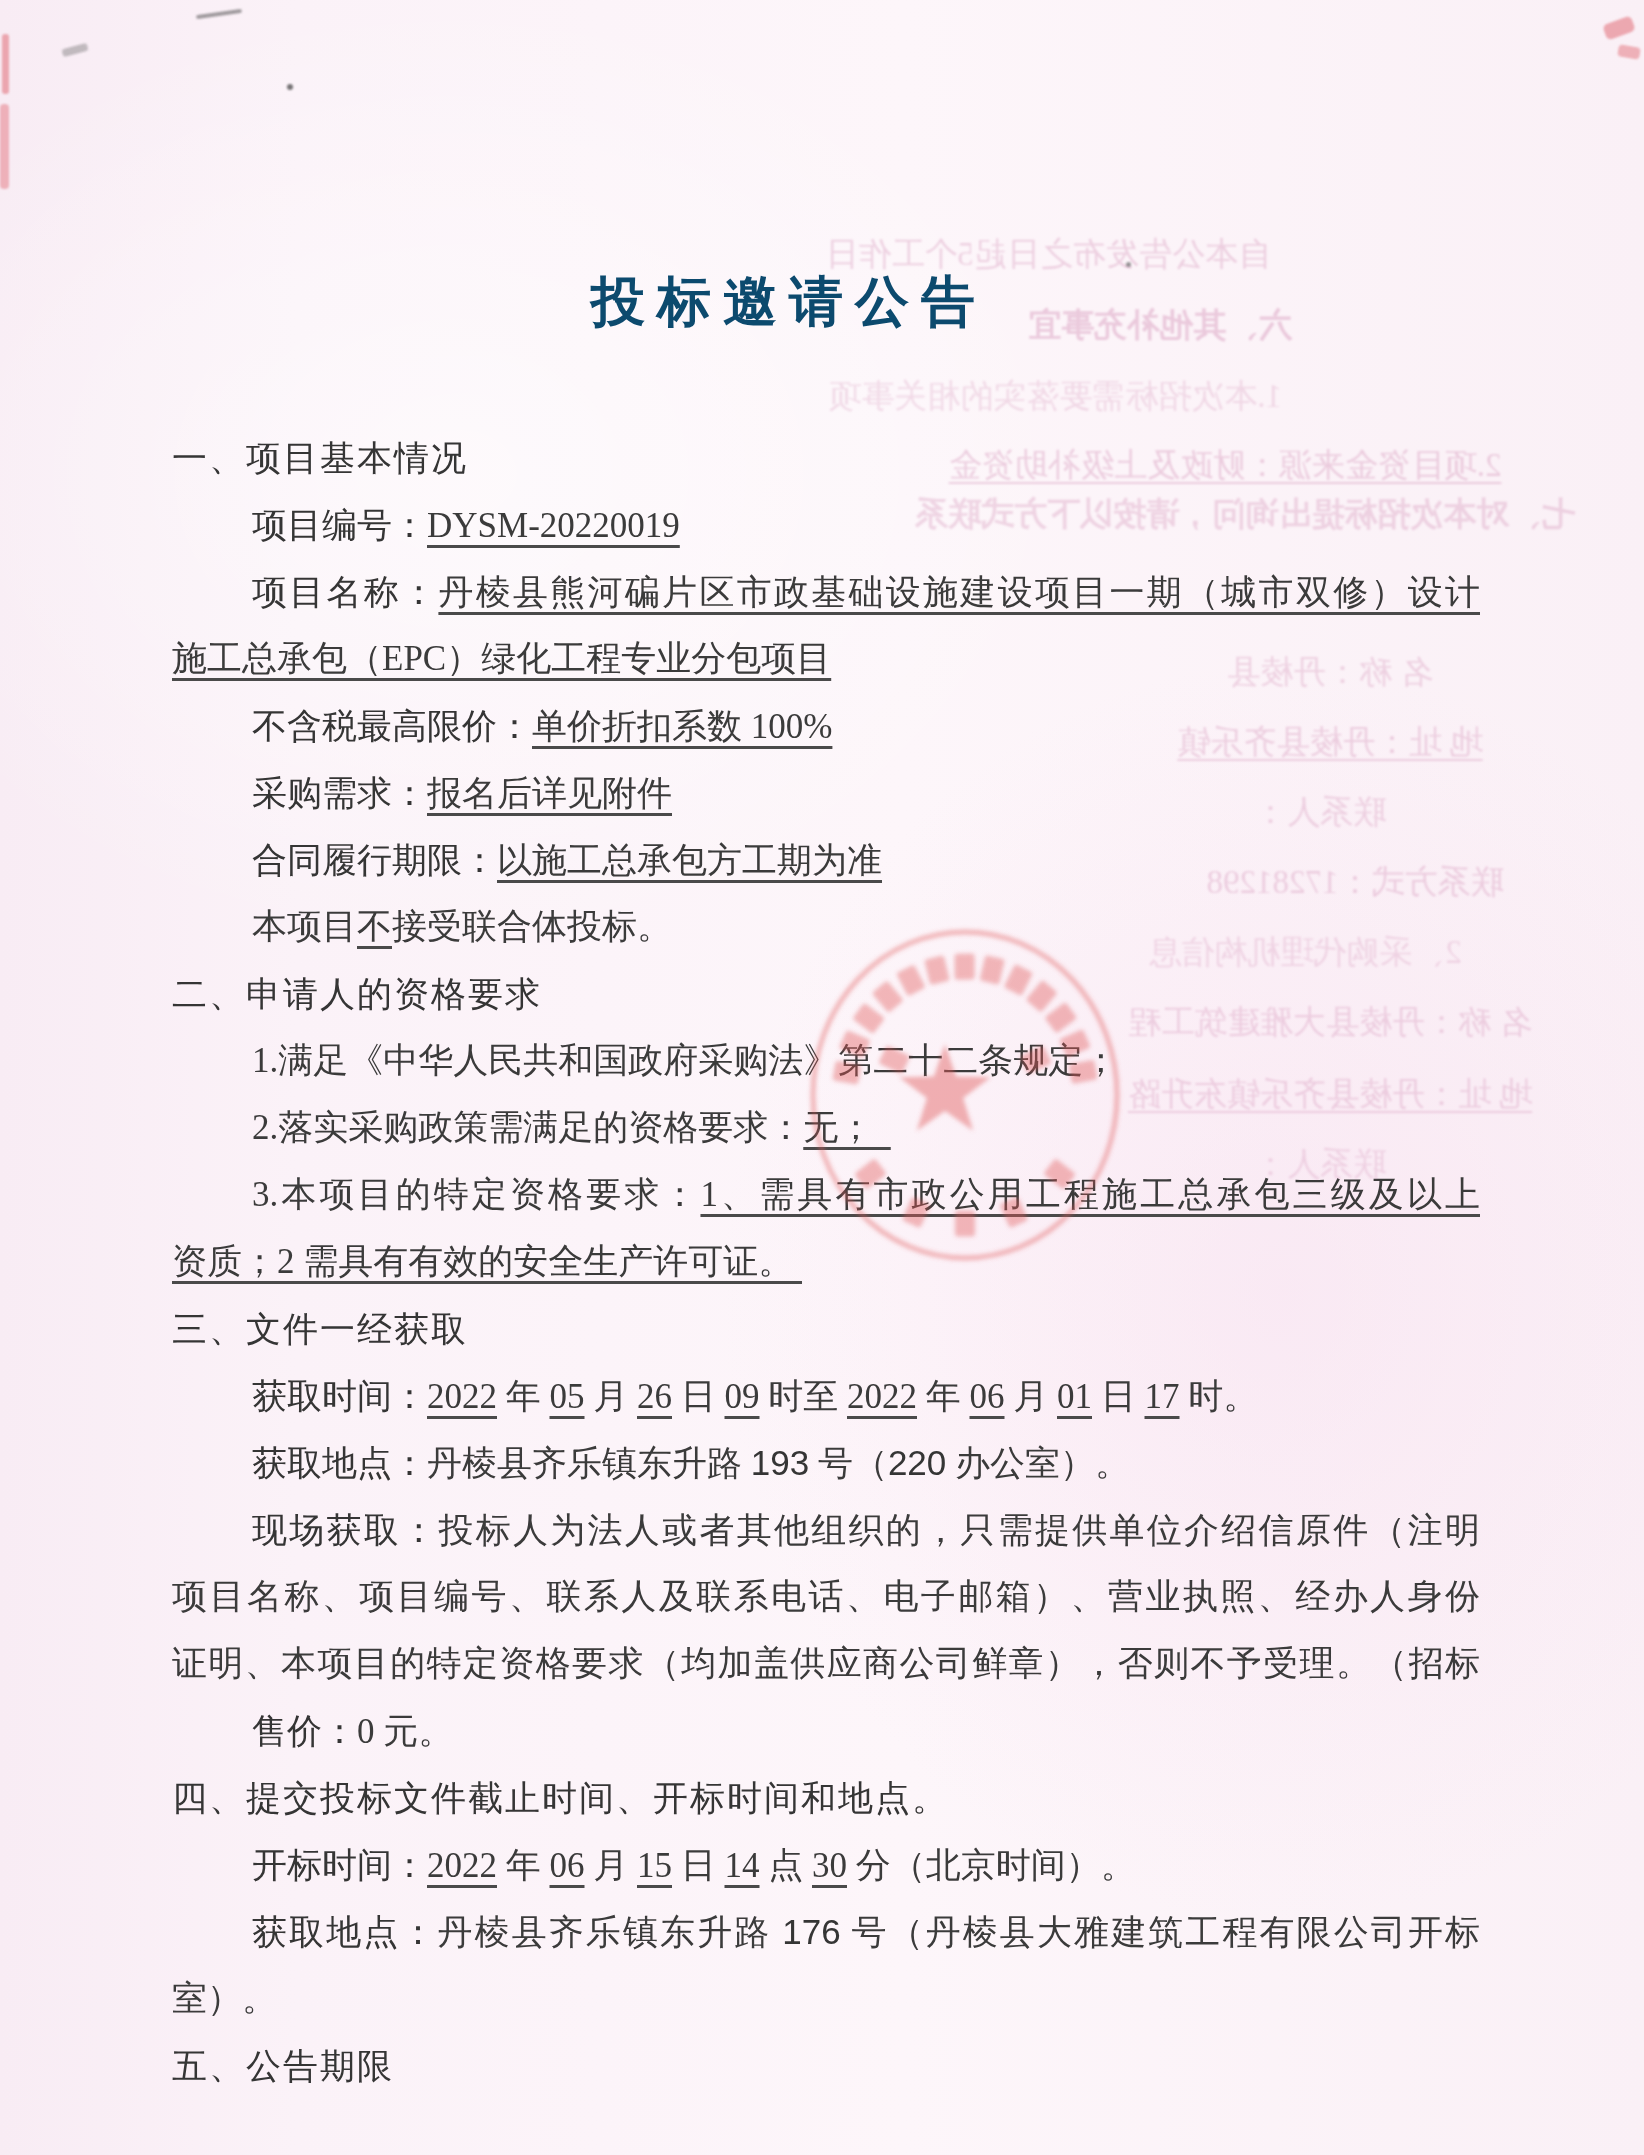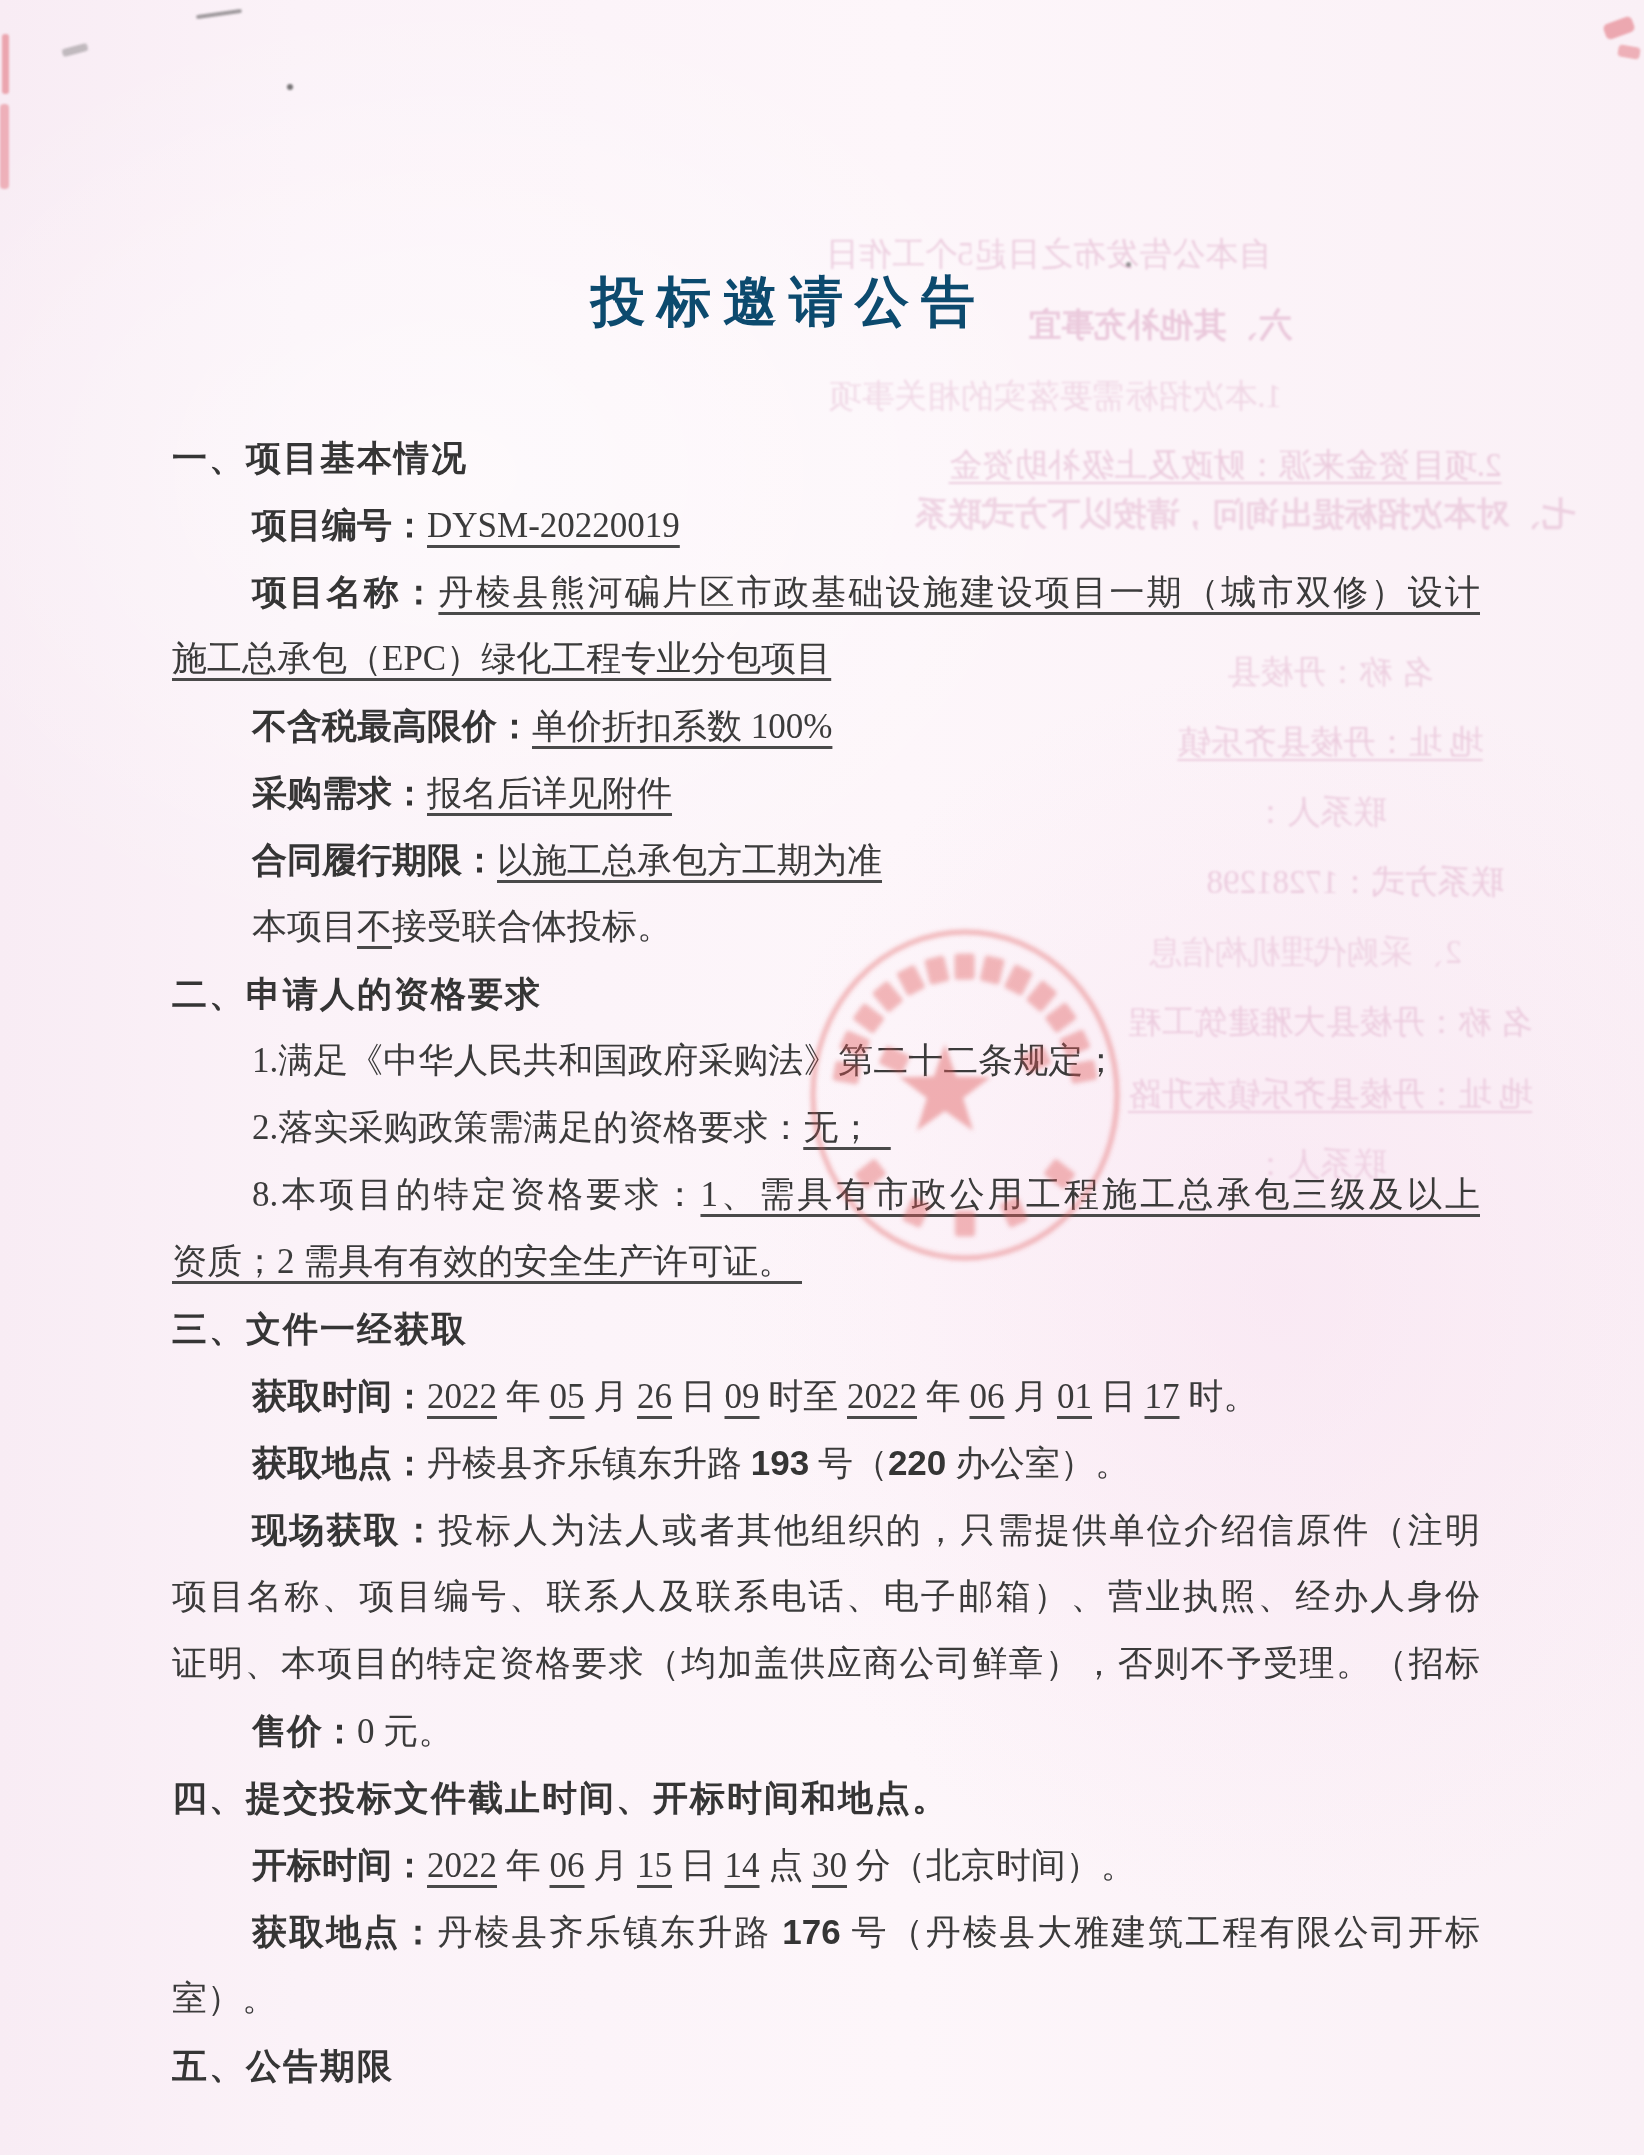--- a/index.html
+++ b/index.html
@@ -21,21 +21,21 @@
     text-align:center;font-size:54px;font-weight:700;letter-spacing:12px;
     color:#0c4a6e;
   }
   #doc{
     position:absolute;left:172px;top:424px;width:1308px;
     color:#3b3b3b;
   }
   .line{height:67px;line-height:67px;font-size:35px;}
   .ind{text-indent:80px;}
   .just{text-align:justify;text-align-last:justify;}
-  .head,.s-label,.s-num{font-family:"Liberation Sans","DejaVu Sans",sans-serif;font-weight:700;color:#353535;}
+  .head,.s-label,.s-num{font-family:"Liberation Sans","DejaVu Sans",sans-serif;font-weight:400;color:#353535;}
   .head{letter-spacing:2px;}
   .s-u{text-decoration:underline;text-underline-offset:8px;text-decoration-thickness:2.5px;text-decoration-color:#4a4a4a;}
   .s-plain{}
   
   .bleed{
     position:absolute;white-space:nowrap;font-size:33px;
     color:#c2679a;filter:blur(1.3px);
     transform:translateX(-50%) scaleX(-1);
   }
   .bleed.u{text-decoration:underline;text-underline-offset:6px;text-decoration-thickness:2px;}
@@ -55,21 +55,21 @@
     <div class="line ind"><span class="s-label">项目编号：</span><span class="s-u">DYSM-20220019</span></div>
     <div class="line ind just"><span class="s-label">项目名称：</span><span class="s-u">丹棱县熊河碥片区市政基础设施建设项目一期（城市双修）设计</span></div>
     <div class="line"><span class="s-u">施工总承包（EPC）绿化工程专业分包项目</span></div>
     <div class="line ind"><span class="s-label">不含税最高限价：</span><span class="s-u">单价折扣系数 100%</span></div>
     <div class="line ind"><span class="s-label">采购需求：</span><span class="s-u">报名后详见附件</span></div>
     <div class="line ind"><span class="s-label">合同履行期限：</span><span class="s-u">以施工总承包方工期为准</span></div>
     <div class="line ind"><span class="s-plain">本项目</span><span class="s-u">不</span><span class="s-plain">接受联合体投标。</span></div>
     <div class="line head"><span class="s-plain">二、申请人的资格要求</span></div>
     <div class="line ind"><span class="s-plain">1.满足《中华人民共和国政府采购法》第二十二条规定；</span></div>
     <div class="line ind"><span class="s-plain">2.落实采购政策需满足的资格要求：</span><span class="s-u">无；&nbsp;&nbsp;</span></div>
-    <div class="line ind just"><span class="s-plain">8.本项目的特定资格要求：</span><span class="s-u">1、需具有市政公用工程施工总承包三级及以上</span></div>
+    <div class="line ind just"><span class="s-plain">3.本项目的特定资格要求：</span><span class="s-u">1、需具有市政公用工程施工总承包三级及以上</span></div>
     <div class="line"><span class="s-u">资质；2 需具有有效的安全生产许可证。&nbsp;</span></div>
     <div class="line head"><span class="s-plain">三、文件一经获取</span></div>
     <div class="line ind"><span class="s-label">获取时间：</span><span class="s-u">2022</span><span class="s-plain"> 年 </span><span class="s-u">05</span><span class="s-plain"> 月 </span><span class="s-u">26</span><span class="s-plain"> 日 </span><span class="s-u">09</span><span class="s-plain"> 时至 </span><span class="s-u">2022</span><span class="s-plain"> 年 </span><span class="s-u">06</span><span class="s-plain"> 月 </span><span class="s-u">01</span><span class="s-plain"> 日 </span><span class="s-u">17</span><span class="s-plain"> 时。</span></div>
     <div class="line ind"><span class="s-label">获取地点：</span><span class="s-plain">丹棱县齐乐镇东升路 </span><span class="s-num">193</span><span class="s-plain"> 号（</span><span class="s-num">220</span><span class="s-plain"> 办公室）。</span></div>
     <div class="line ind just"><span class="s-label">现场获取：</span><span class="s-plain">投标人为法人或者其他组织的，只需提供单位介绍信原件（注明</span></div>
     <div class="line just"><span class="s-plain">项目名称、项目编号、联系人及联系电话、电子邮箱）、营业执照、经办人身份</span></div>
     <div class="line just"><span class="s-plain">证明、本项目的特定资格要求（均加盖供应商公司鲜章），否则不予受理。（招标</span></div>
     <div class="line ind"><span class="s-label">售价：</span><span class="s-plain">0 元。</span></div>
     <div class="line head"><span class="s-plain">四、提交投标文件截止时间、开标时间和地点。</span></div>
     <div class="line ind"><span class="s-label">开标时间：</span><span class="s-u">2022</span><span class="s-plain"> 年 </span><span class="s-u">06</span><span class="s-plain"> 月 </span><span class="s-u">15</span><span class="s-plain"> 日 </span><span class="s-u">14</span><span class="s-plain"> 点 </span><span class="s-u">30</span><span class="s-plain"> 分（北京时间）。</span></div>

